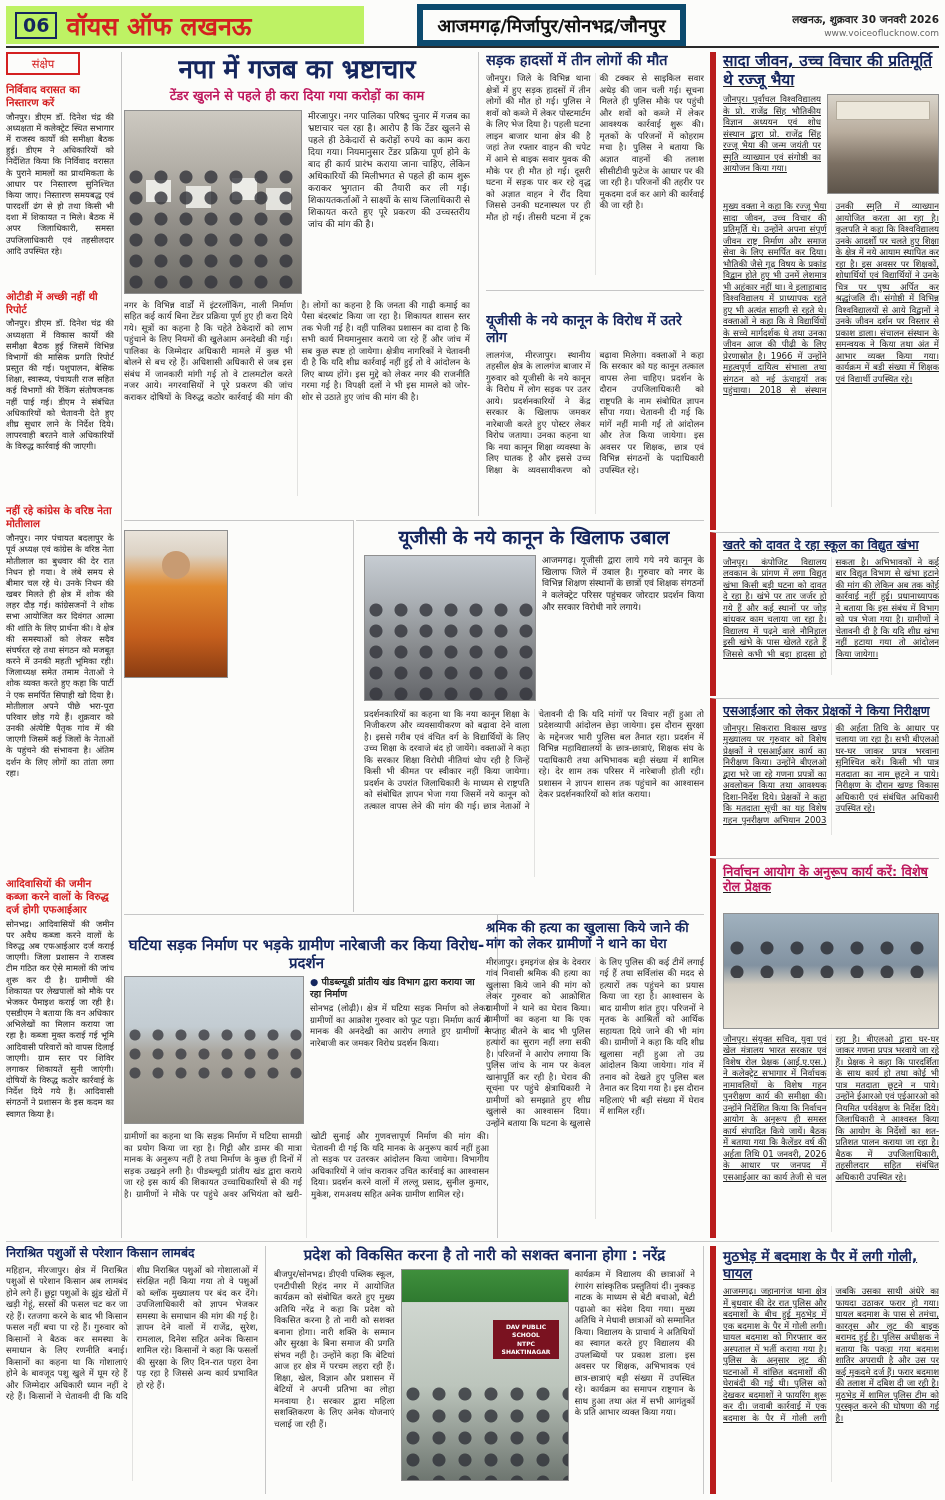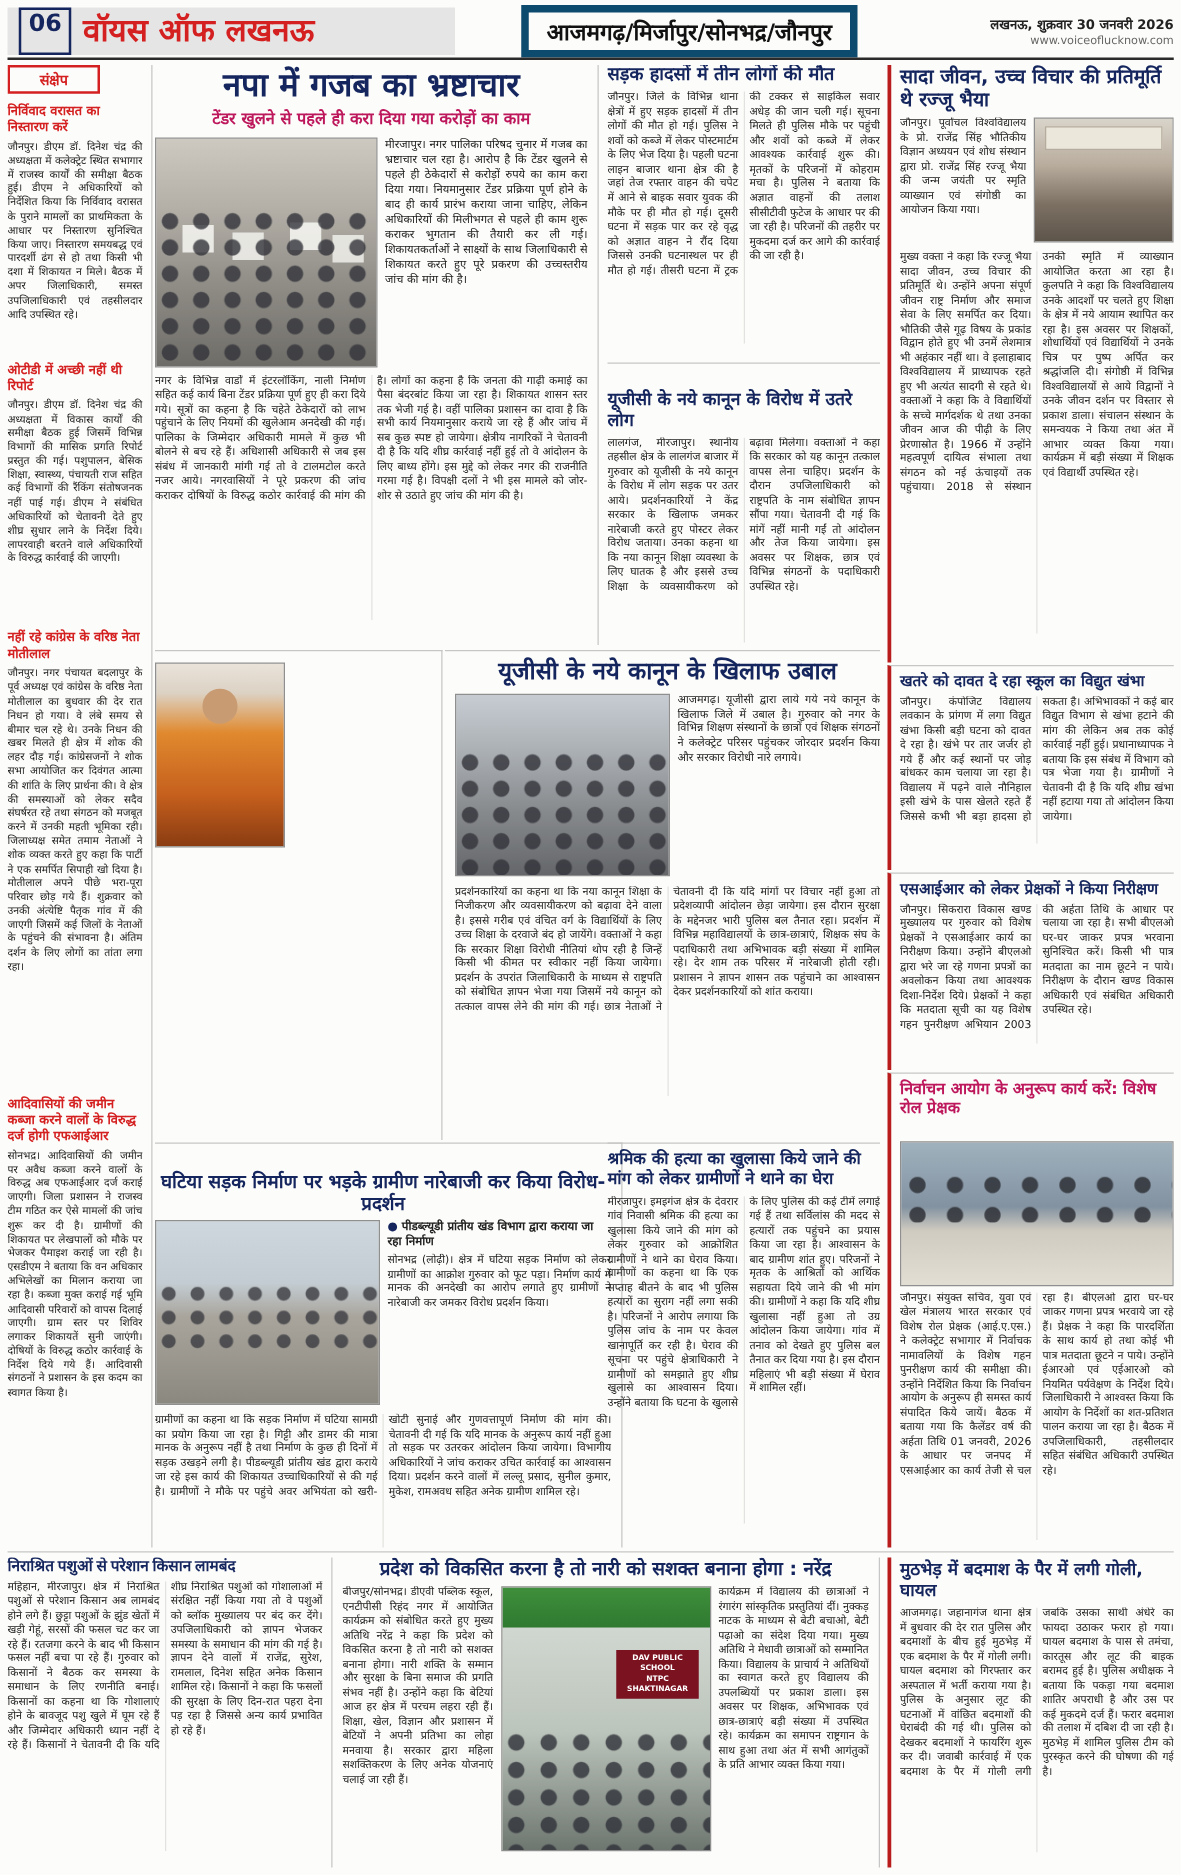--- a/index.html
+++ b/index.html
@@ -2,46 +2,46 @@
 <html><head>
 <meta charset="utf-8">
 <style>
   * { margin:0; padding:0; box-sizing:border-box; }
   html,body { background:#e9e9e7; }
   body { font-family:"DejaVu Sans", sans-serif; }
   .page { position:relative; width:945px; height:1500px; margin:0 auto; background:#fcfcfa; color:#1c1c1c; overflow:hidden; }
 
   
   .mast { position:absolute; left:6px; top:6px; width:933px; height:38px; display:flex; align-items:stretch; }
-  .mast-left { flex:0 0 358px; background:#e5e5e5; display:flex; gap:9px; padding:0 9px; }
+  .mast-left { flex:0 0 358px; background:#bef264; display:flex; align-items:center; gap:9px; padding:0 9px; }
   .page-num { border:2px solid #15265e; color:#15265e; font-weight:700; font-size:19px; line-height:1; padding:2px 6px; }
   .mast-title { font-size:25px; font-weight:800; color:#d42020; white-space:nowrap; }
   .mast-center { flex:1; display:flex; align-items:center; justify-content:center; }
   .regions-box { border:6px solid #0c4a6e; padding:3px 14px; font-size:18px; font-weight:800; color:#111; white-space:nowrap; }
   .mast-right { flex:0 0 200px; display:flex; flex-direction:column; align-items:flex-end; justify-content:center; gap:2px; }
   .dateline { font-size:10.5px; font-weight:700; color:#222; }
   .website { font-size:9px; color:#666; }
   .toprule { position:absolute; left:6px; top:46px; width:933px; height:2px; background:#2a2a2a; }
   .bottomrule { position:absolute; left:6px; top:1241px; width:933px; height:1px; background:#c6c6c6; }
 
   
   .art { position:absolute; overflow:hidden; }
   .h-navy { color:#15265e; font-weight:700; line-height:1.2; }
   .h-red { color:#be185d; font-weight:700; line-height:1.2; }
   .center { text-align:center; }
   .body-txt { font-size:8.6px; line-height:1.34; text-align:justify; color:#212121; overflow:hidden; }
   .cols2 { column-count:2; column-gap:9px; column-rule:1px solid #e2e2e0; }
   .row { display:flex; gap:6px; }
   .rule-r { border-right:1px solid #c6c6c6; }
-  .rule-l { border-left:3px solid #b91c1c; }
+  .rule-l { border-left:6px solid #b91c1c;text-decoration:underline; }
   .rule-t { border-top:1px solid #c6c6c6; }
 
   
   .sidebar { position:absolute; left:6px; top:52px; width:116px; height:1186px; padding-right:7px; border-right:1px solid #c6c6c6; overflow:hidden; }
-  .sankshep { width:74px; border:2px solid #d42020; color:#d42020; font-weight:700; font-size:11.5px; text-align:center; padding:2px 0; margin-bottom:8px; }
+  .sankshep { width:74px; border:2px solid #d42020; color:#d42020; font-weight:400; font-size:11.5px; text-align:center; padding:2px 0; margin-bottom:8px; }
   .brief { margin-bottom:10px; }
   .brief-h { color:#d42020; font-weight:700; font-size:10.3px; line-height:1.25; margin-bottom:3px; }
   .brief-b { font-size:8.4px; line-height:1.33; text-align:justify; overflow:hidden; }
 
   
   .photo { position:relative; border:1px solid #8f8f8f; overflow:hidden; flex:none; background:#b9b5ad; }
   .crowd::after { content:""; position:absolute; left:0; right:0; top:32%; bottom:0;
     background-image:radial-gradient(circle at 11px 8px,#32333a 0 6px,rgba(50,51,58,0) 7px);
     background-size:25px 21px; opacity:.8; }
   .ph-napa { background:linear-gradient(180deg,#cdc9c1 0%,#b4b0a8 30%,#8f8c86 65%,#6e6c67 100%); }
@@ -126,21 +126,21 @@
   #art-ghatiya .bullet { font-size:9.4px; font-weight:700; color:#222; line-height:1.3; }
   #art-ghatiya .dot { color:#15265e; }
   #art-ghatiya .lead { font-size:8.6px; flex:1; }
   #art-ghatiya .cols2 { height:112px; }
 
   #art-shramik { left:486px; top:914px; width:218px; height:324px; padding-top:5px; }
   #art-shramik .hl { font-size:13.2px; margin-bottom:5px; }
   #art-shramik .cols2 { height:262px; }
 
   #art-nirashrit { left:6px; top:1246px; width:260px; height:248px; padding-right:7px; }
-  #art-nirashrit .hl { font-size:12.3px; margin-bottom:4px;font-family:Liberation Serif, serif; }
+  #art-nirashrit .hl { font-size:12.3px; margin-bottom:4px; }
   #art-nirashrit .cols2 { height:216px; }
 
   #art-nari { left:270px; top:1246px; width:434px; height:248px; padding:0 8px 0 4px; }
   #art-nari .hl { font-size:15px; margin-bottom:5px; }
   #art-nari .row { height:214px; }
   #art-nari .photo { width:168px; height:212px; }
   #art-nari .side { flex:1; font-size:8.6px; }
 
   #art-muthbhed { left:710px; top:1246px; width:229px; height:248px; padding-left:7px; }
   #art-muthbhed .hl { font-size:13.8px; margin:2px 0 5px; }

